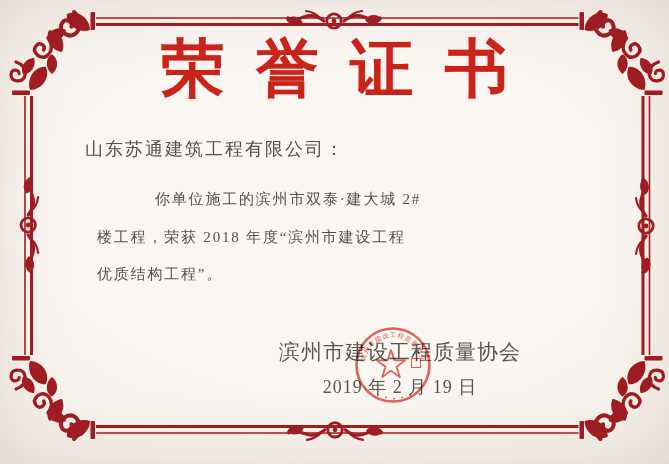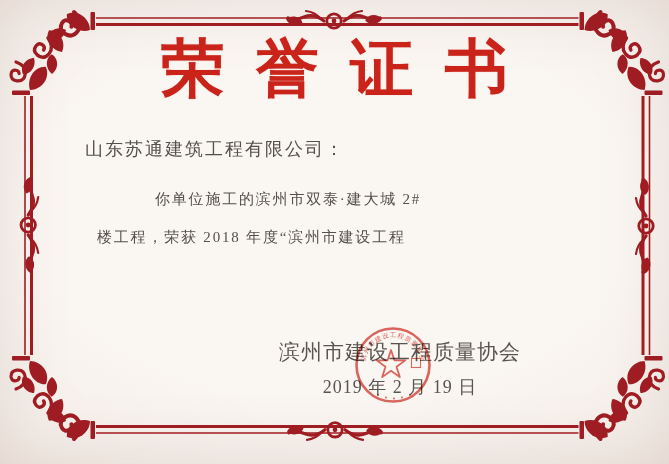--- a/index.html
+++ b/index.html
@@ -103,20 +103,21 @@
     <use href="#edgeOrn" transform="translate(646,226) rotate(-90)"></use>
   </svg>
 
   <div class="title">荣誉证书</div>
 
   <div class="recipient">山东苏通建筑工程有限公司：</div>
 
   <div class="body-block">
     <div class="body-line indent">你单位施工的滨州市双泰·建大城 2#</div>
     <div class="body-line">楼工程，荣获 2018 年度“滨州市建设工程</div>
+    <div class="body-line">优质结构工程”。</div>
   </div>
 
   <div class="issuer">滨州市建设工程质量协会</div>
 
   <div class="date">2019 年 2 月 19 日</div>
 
   <svg class="layer seal-layer" width="669" height="464" viewBox="0 0 669 464" aria-hidden="true">
     <defs>
       <path id="sealArc" d="M365.3,361.1 A28,28 0 0 1 420.8,361.6"></path>
     </defs>

